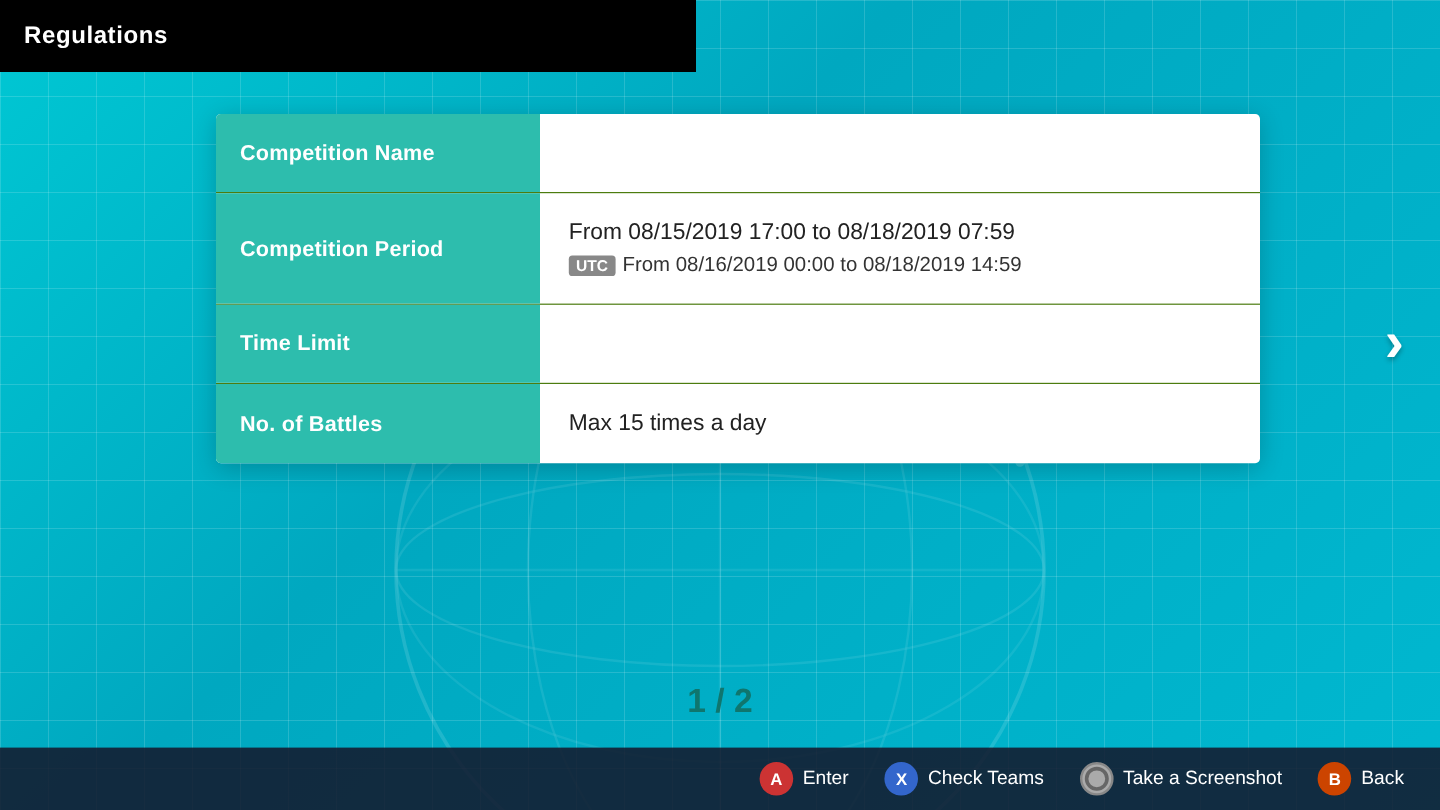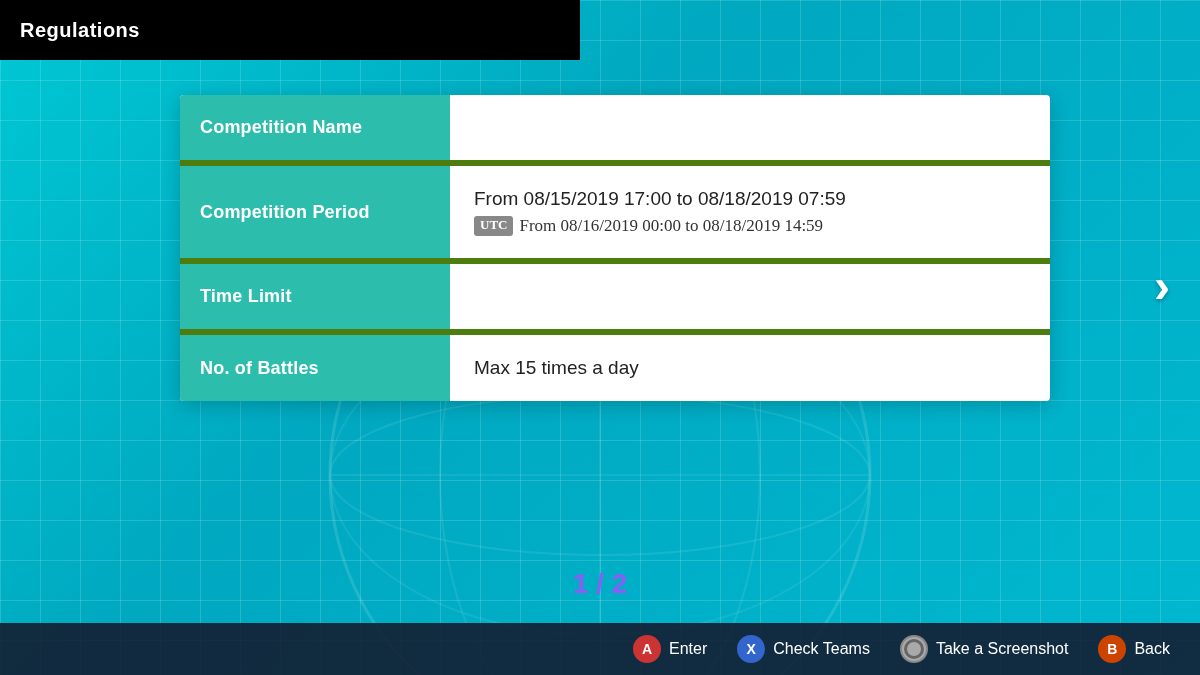--- a/index.html
+++ b/index.html
@@ -59,21 +59,21 @@
       left: 180px;
       right: 150px;
       background: white;
       border-radius: 4px;
       overflow: hidden;
       box-shadow: 0 4px 20px rgba(0,0,0,0.2);
     }
 
     .table-row {
       display: flex;
-      border-bottom: 6px solid #4d7c0f;
+      border-bottom: 1px solid #4d7c0f;
     }
 
     .table-row:last-child {
       border-bottom: none;
     }
 
     .row-label {
       background: #2dbdad;
       color: white;
       font-size: 18px;
@@ -106,21 +106,21 @@
       padding: 1px 6px;
       border-radius: 3px;
       margin-right: 6px;
       vertical-align: middle;
     }
 
     .utc-line {
       font-size: 17px;
       color: #333;
       display: flex;
-      font-family: Liberation Serif, serif;
+      align-items: center;
     }
 
     
     .nav-arrow {
       position: absolute;
       right: 30px;
       top: 50%;
       transform: translateY(-80px);
       font-size: 48px;
       color: white;
@@ -131,21 +131,21 @@
     }
 
     
     .page-indicator {
       position: absolute;
       bottom: 75px;
       left: 50%;
       transform: translateX(-50%);
       font-size: 28px;
       font-weight: bold;
-      color: #8b5cf6;
+      color: #0f766e;
     }
 
     
     .bottom-bar {
       position: absolute;
       bottom: 0; left: 0; right: 0;
       height: 52px;
       background: rgba(20, 20, 40, 0.85);
       display: flex;
       align-items: center;

